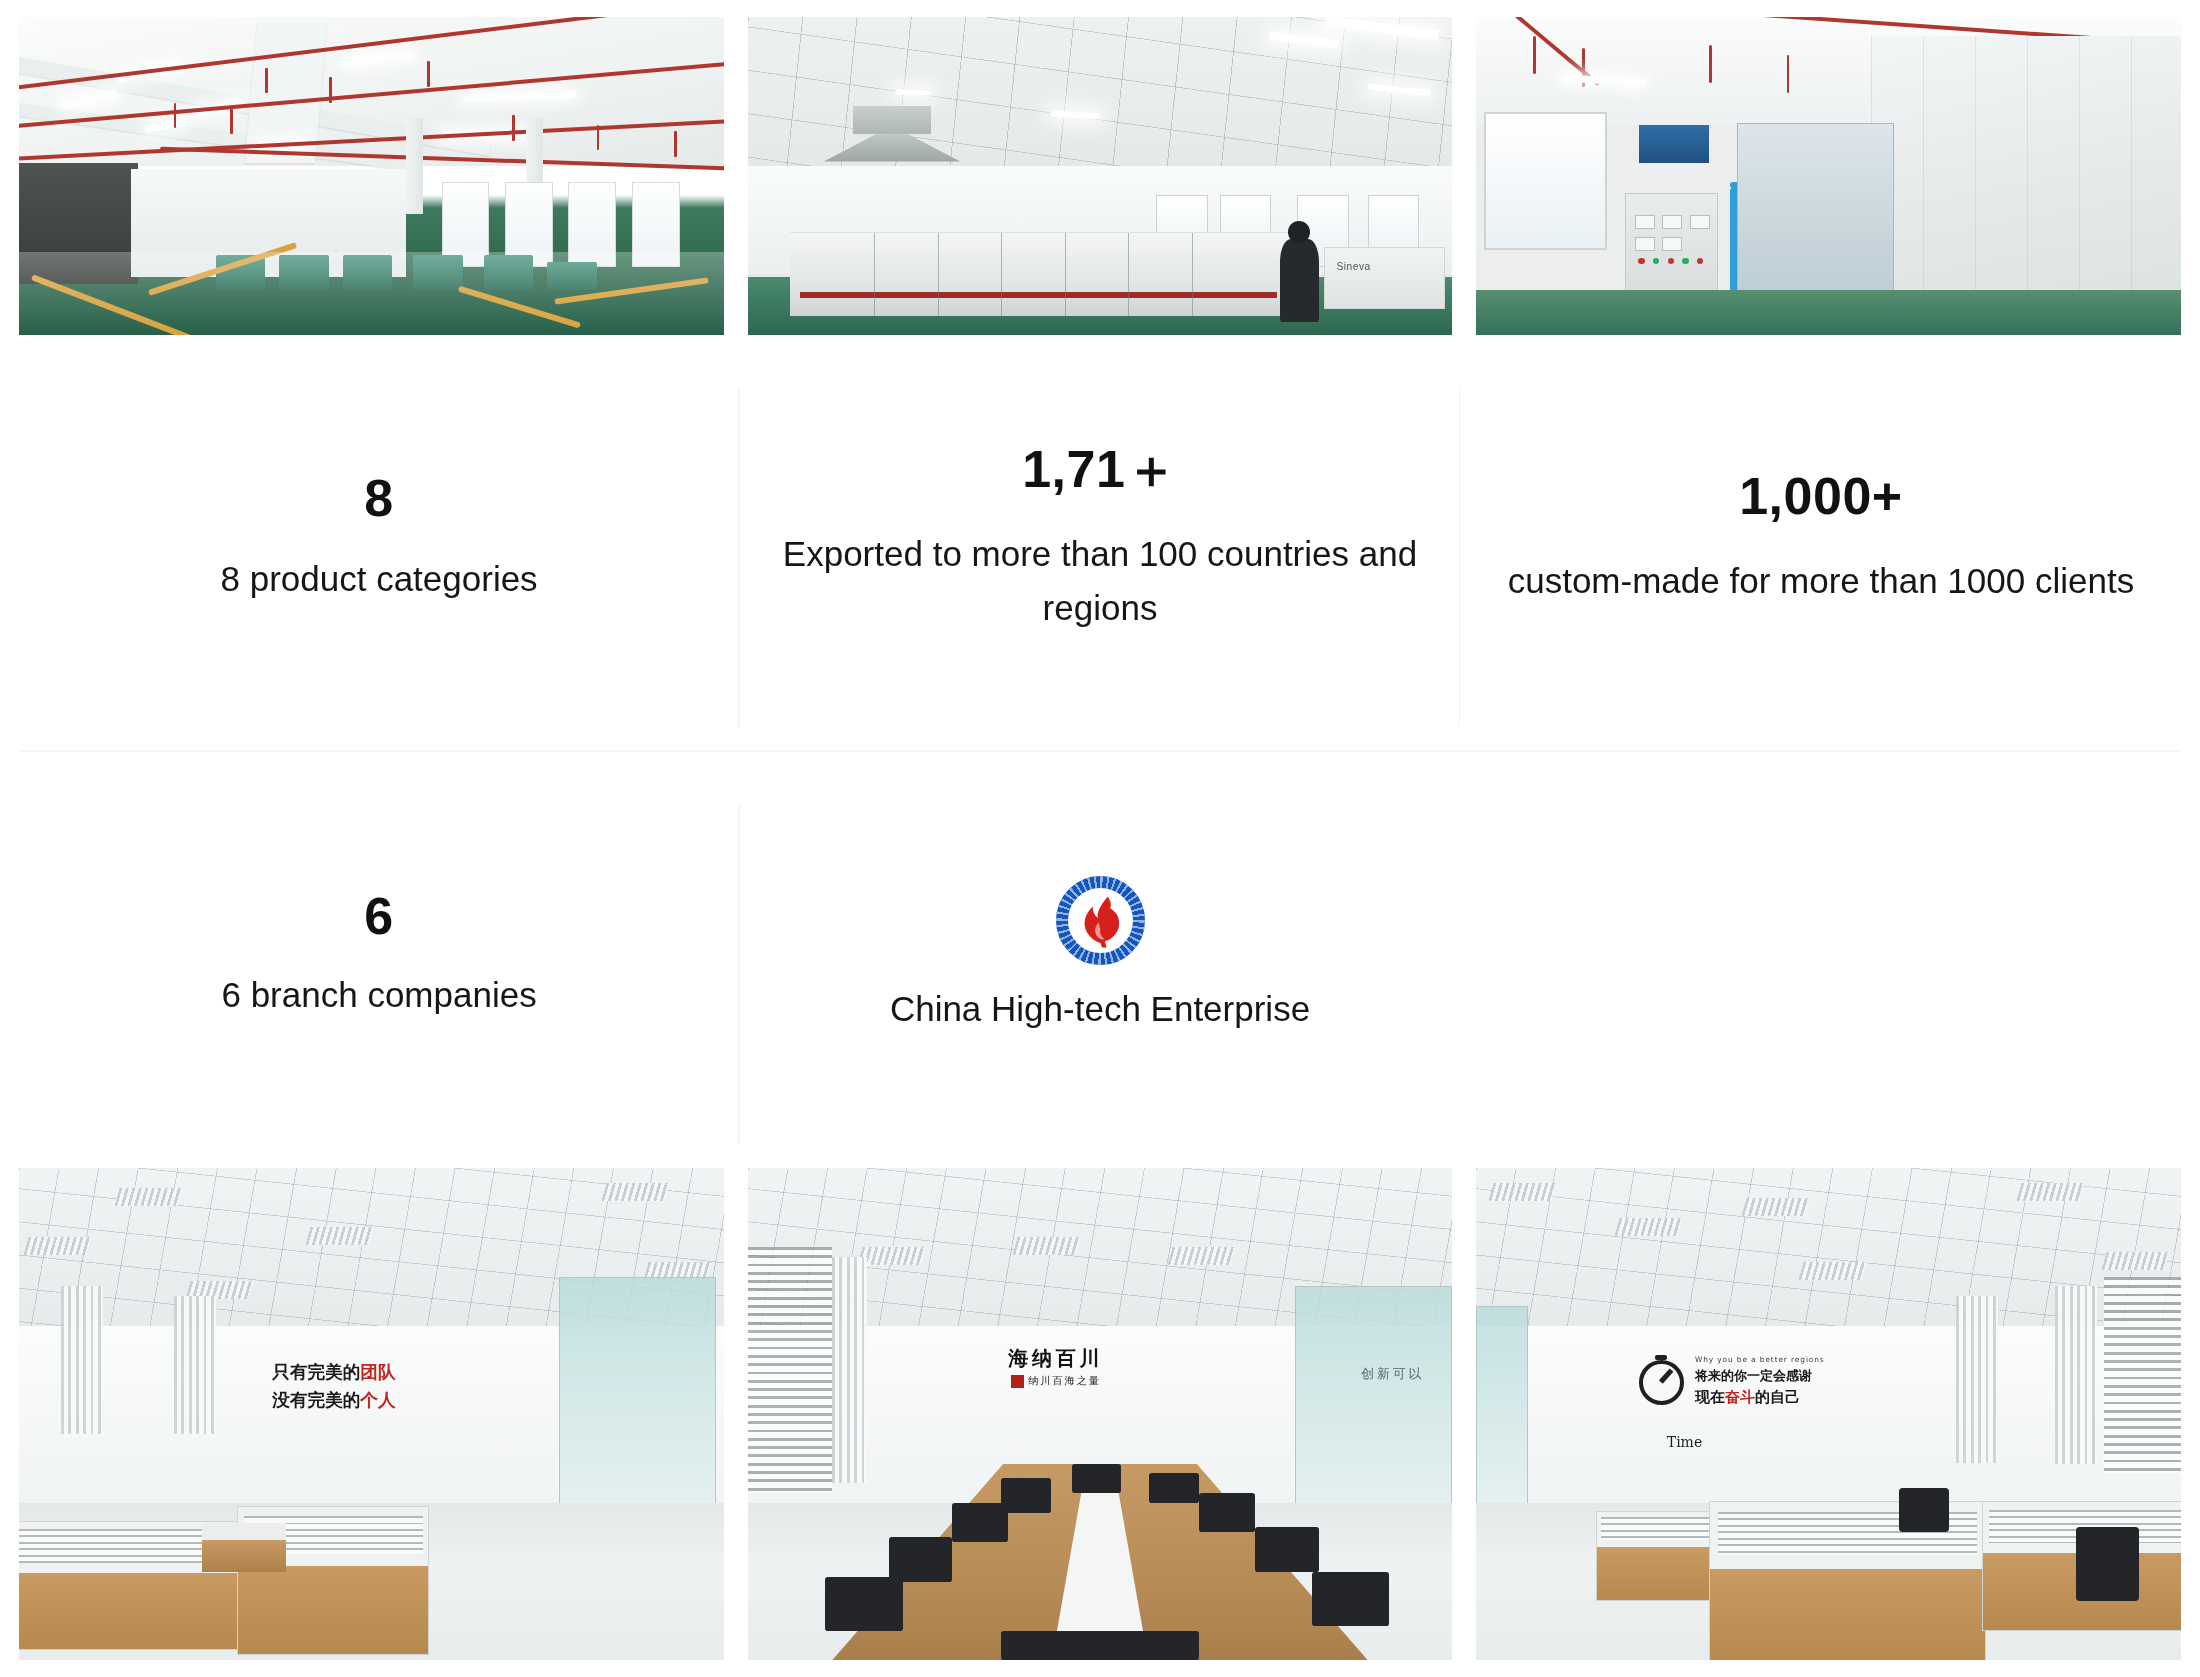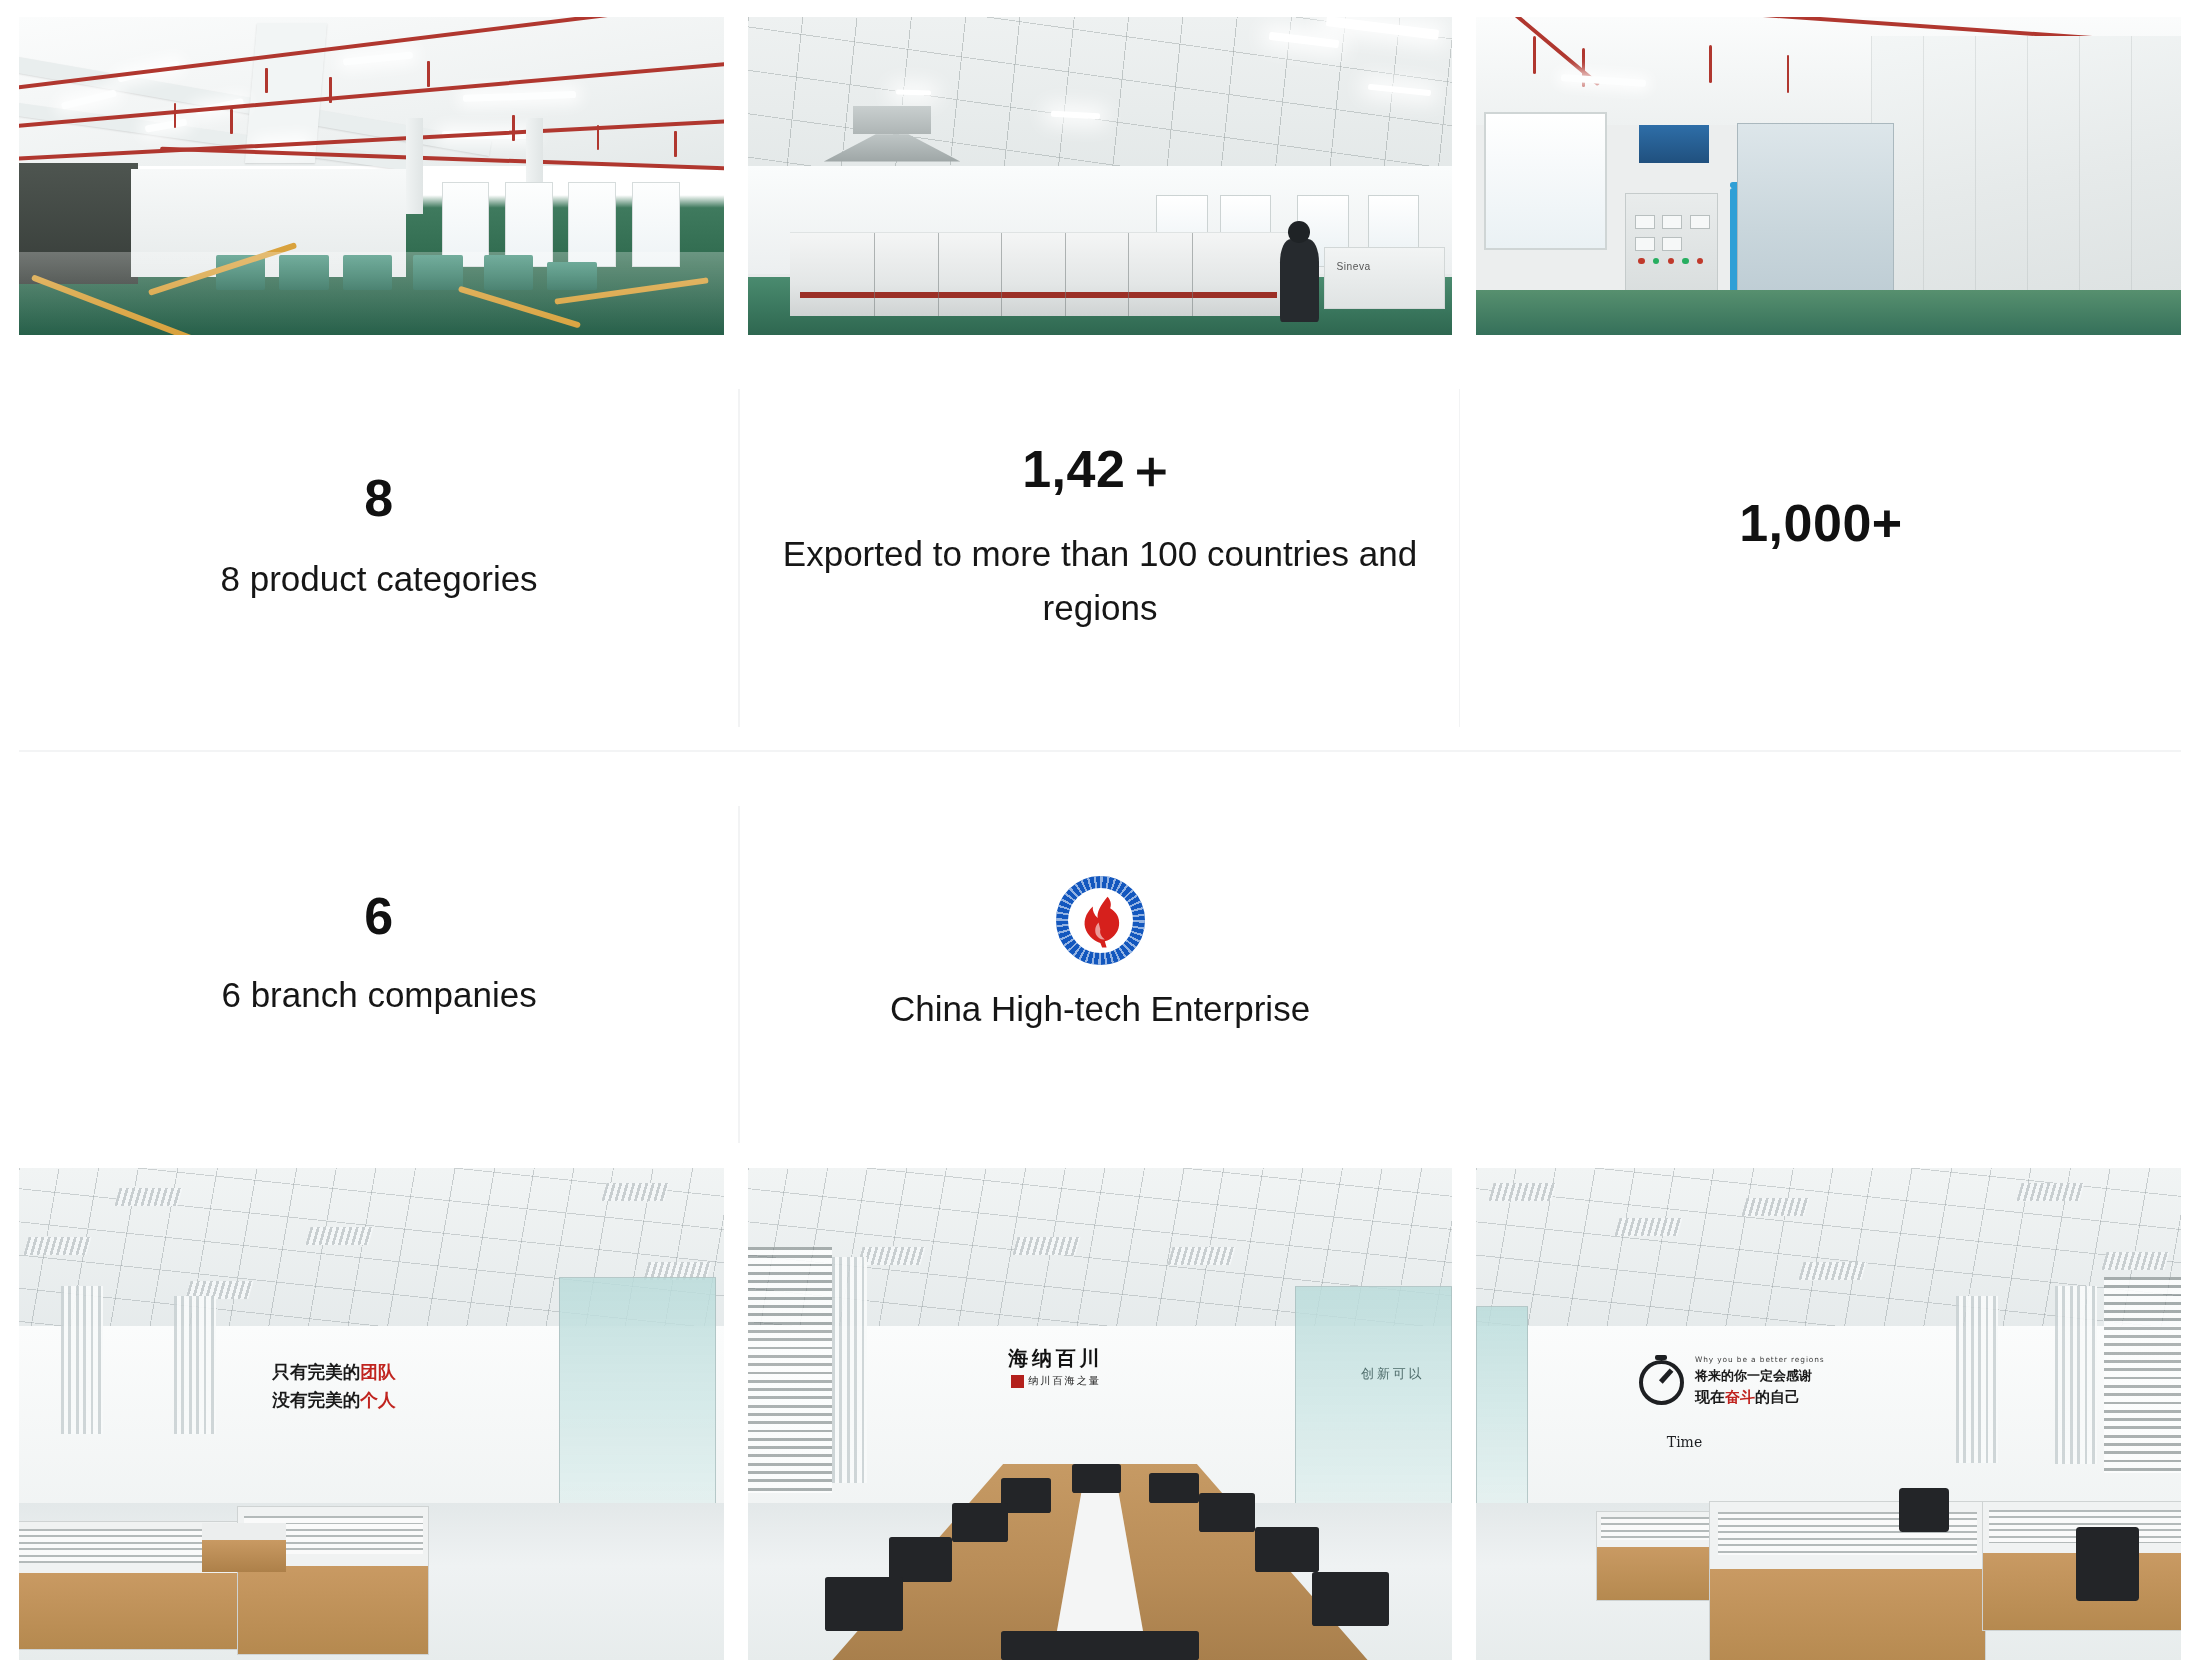--- a/index.html
+++ b/index.html
@@ -525,26 +525,27 @@
   </div>
 
   <div class="stats">
 
     <div class="cell cell-cat divider-right divider-bottom">
       <div class="stat-number">8</div>
       <div class="stat-label">8 product categories</div>
     </div>
 
     <div class="cell cell-export divider-right divider-bottom">
-      <div class="stat-number">1,42＋</div>
+      <div class="stat-number">1,71＋</div>
       <div class="stat-label">Exported to more than 100 countries and regions</div>
     </div>
 
     <div class="cell cell-custom divider-bottom">
       <div class="stat-number">1,000+</div>
+      <div class="stat-label">custom-made for more than 1000 clients</div>
     </div>
 
 
     <div class="cell cell-branch divider-right">
       <div class="stat-number">6</div>
       <div class="stat-label">6 branch companies</div>
     </div>
 
     <div class="cell cell-cert">
       <div class="cert-logo">

